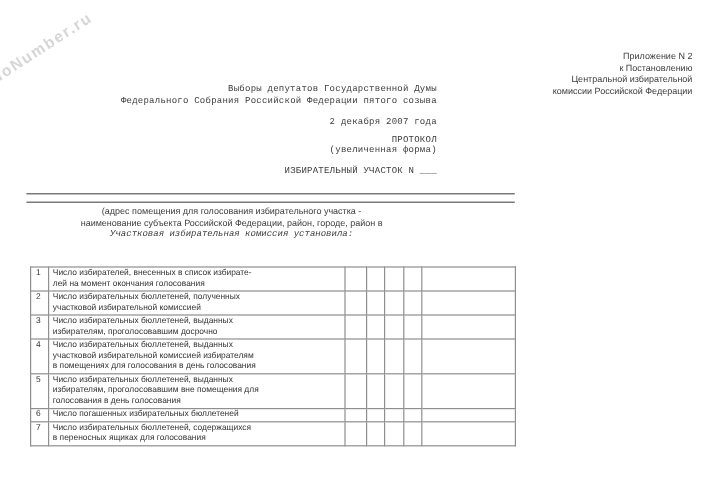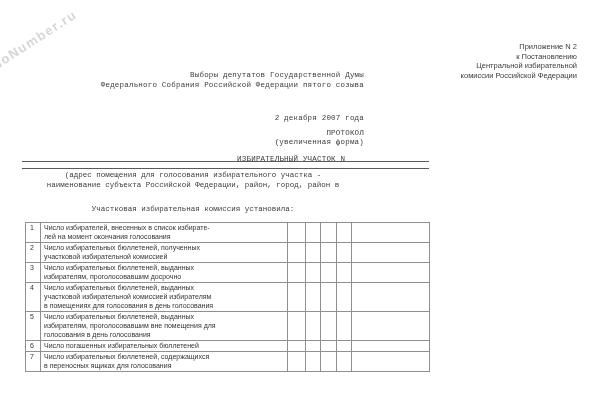--- a/index.html
+++ b/index.html
@@ -43,55 +43,56 @@
     left: 22px;
     top: 71px;
     width: 342px;
     text-align: right;
     font-family: "Liberation Mono", "DejaVu Sans Mono", monospace;
     font-size: 7.5px;
     line-height: 9.5px;
     color: #3c3c3c;
     letter-spacing: 0.2px;
   }
-  .header .gap-date { margin-top: 24px; }
+  .header .gap-date { margin-top: 8px; }
   .header .gap-protocol { margin-top: 5px; }
   .header .gap-precinct { margin-top: 7px; }
 
   .blank-line {
     position: absolute;
     left: 22px;
     width: 407px;
     height: 0;
     border-top: 1px solid #5a5a5a;
   }
   .blank-line.l1 { top: 161px; }
   .blank-line.l2 { top: 168px; }
 
   .address-note {
     position: absolute;
     left: 22px;
     top: 171px;
     width: 342px;
     text-align: center;
-    font-family: Liberation Mono, monospace;
+    font-family: Liberation Sans, sans-serif;
     font-size: 7.5px;
     line-height: 9.5px;
     color: #3c3c3c;
   }
 
   .statement {
     position: absolute;
     left: 22px;
-    top: 205px;
+    top: 192px;
     width: 342px;
     text-align: center;
     font-family: "Liberation Mono", "DejaVu Sans Mono", monospace;
     font-size: 7.5px;
     color: #3c3c3c;
+    font-style: italic;
   }
 
   table.results {
     position: absolute;
     left: 25px;
     top: 222px;
     width: 404px;
     border-collapse: collapse;
     table-layout: fixed;
   }
@@ -130,21 +131,21 @@
     <div class="gap-protocol">ПРОТОКОЛ</div>
     <div>(увеличенная форма)</div>
     <div class="gap-precinct">ИЗБИРАТЕЛЬНЫЙ УЧАСТОК N ___</div>
   </div>
 
   <div class="blank-line l1"></div>
   <div class="blank-line l2"></div>
 
   <div class="address-note">
     <div>(адрес помещения для голосования избирательного участка -</div>
-    <div>наименование субъекта Российской Федерации, район, город, район в</div>
+    <div>наименование субъекта Российской Федерации, район, городе, район в</div>
   </div>
 
   <div class="statement">Участковая избирательная комиссия установила:</div>
 
   <table class="results">
     <colgroup>
       <col style="width:15px">
         <col style="width:247px">
         <col style="width:18px">
         <col style="width:15px">

